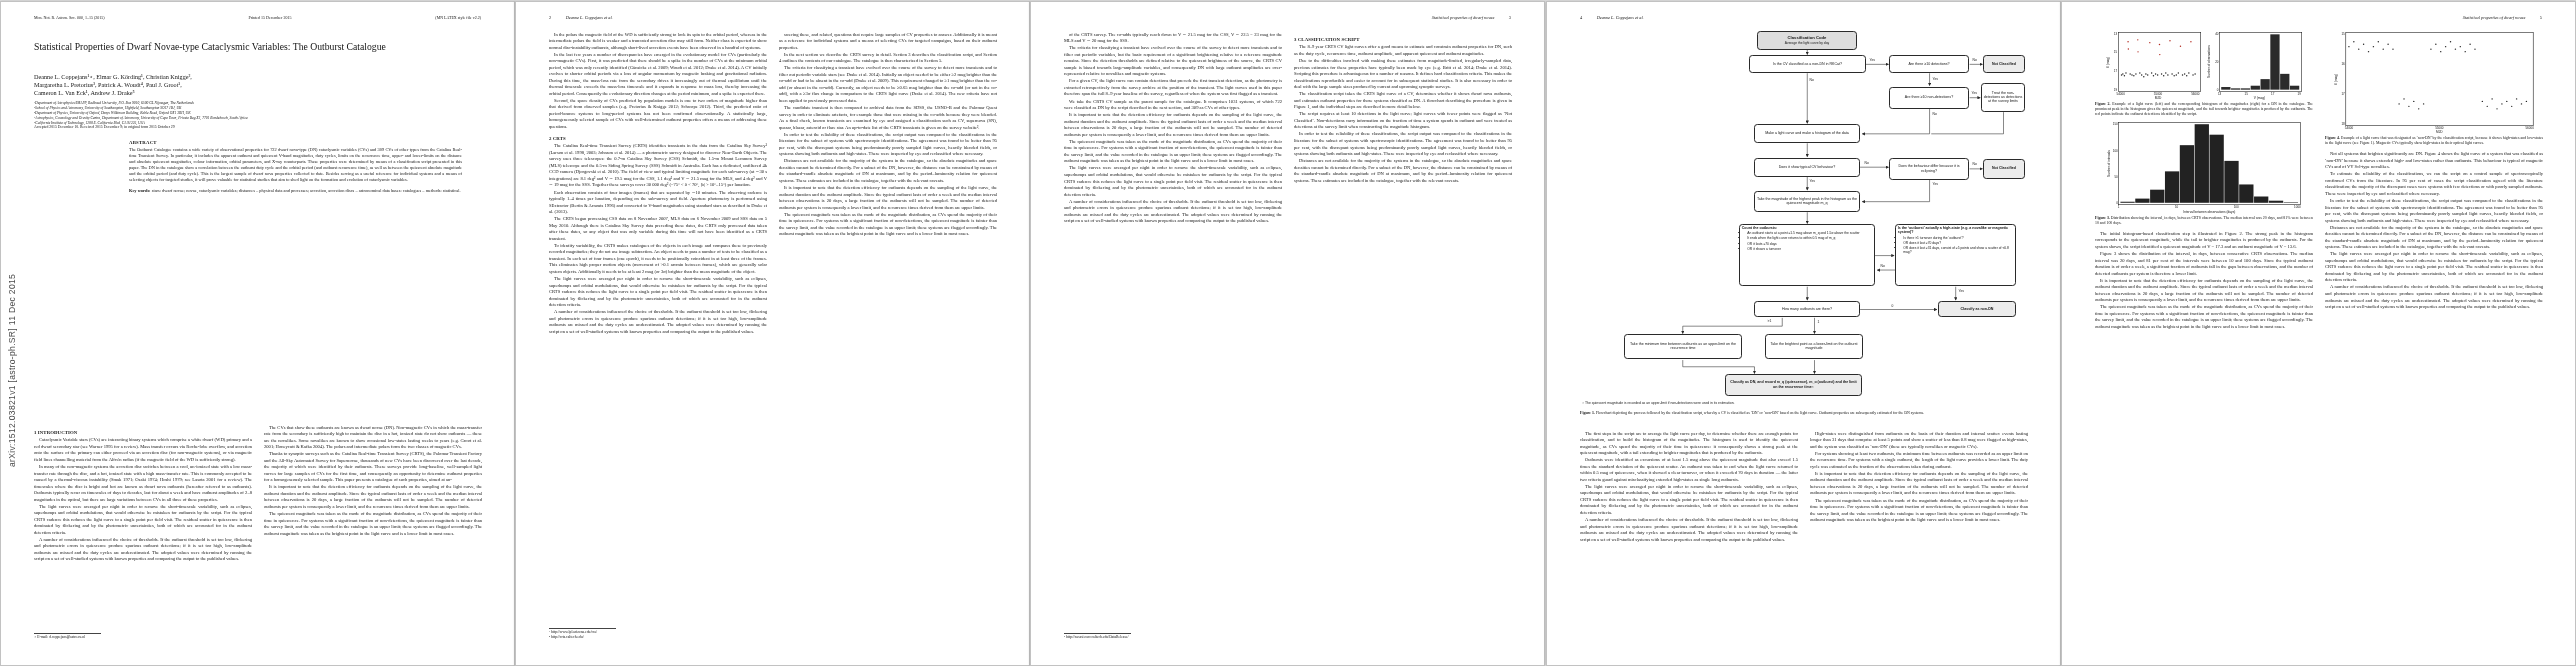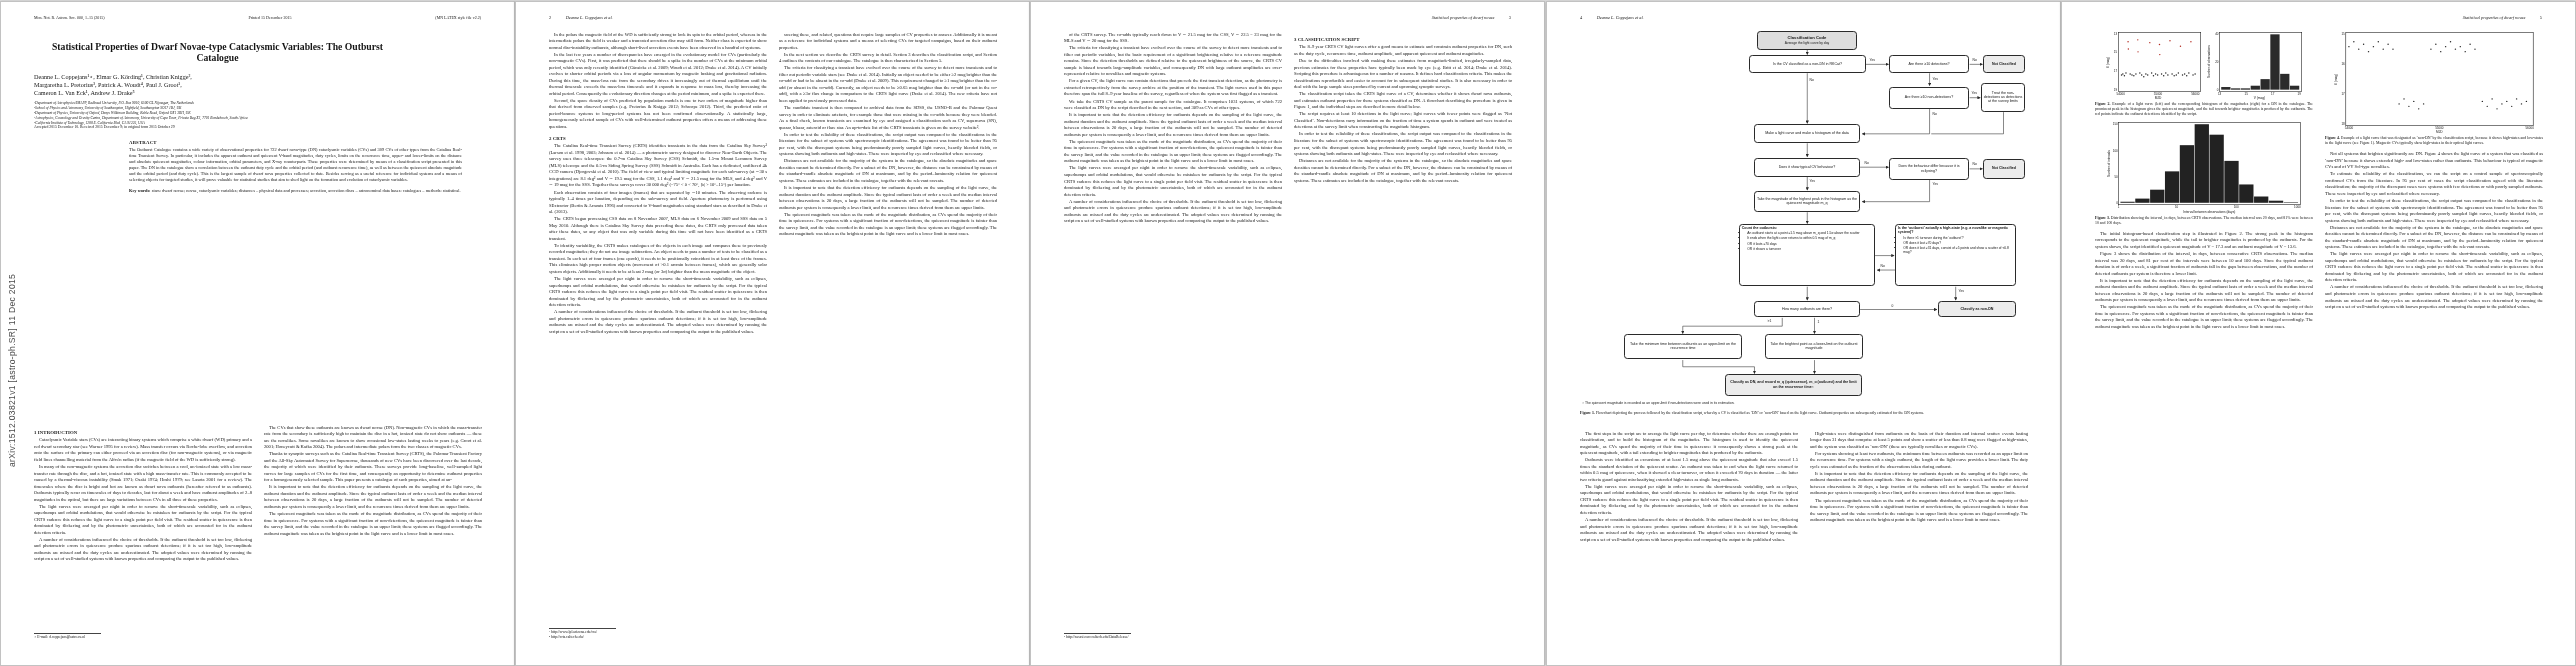--- a/index.html
+++ b/index.html
@@ -10,21 +10,21 @@
 
   .runhead{position:absolute;top:13.3px;left:33px;right:33px;font-size:4.3px;display:flex;}
   .runhead .rh-title{font-style:italic;}
   .runhead.even{justify-content:flex-start;gap:14.5px;}
   .runhead.odd{justify-content:flex-end;gap:14.5px;}
   .runhead.first{justify-content:space-between;font-size:4px;}
 
   
   .arxiv-stamp{position:absolute;top:465px;left:5.6px;transform:rotate(-90deg);transform-origin:0 0;white-space:nowrap;
     font-family:"Liberation Sans","DejaVu Sans",sans-serif;font-size:8.6px;color:#4a4a4a;letter-spacing:0.3px;}
-  .paper-title{position:absolute;top:39px;left:33px;width:367px;font-size:9.7px;font-weight:bold;line-height:1.22;text-align:center;}
+  .paper-title{position:absolute;top:39px;left:33px;width:367px;font-size:9.7px;font-weight:normal;line-height:1.22;}
   .authors{position:absolute;top:71px;left:33px;width:389px;font-size:6.2px;line-height:1.32;}
   .authors p{margin:0;}
   .affils{position:absolute;top:99px;left:33px;width:411px;font-size:3.6px;font-style:italic;line-height:1.45;}
   .affils p{margin:0;text-indent:0;}
   .dateline{position:absolute;top:123px;left:33px;font-size:3.8px;}
   .abstract{position:absolute;top:138px;left:128px;width:333px;}
   .abstract h4{margin:0 0 2.8px 0;font-size:4.8px;letter-spacing:0.2px;}
   .abstract .abs-text{font-size:4.4px;line-height:1.33;text-align:justify;margin:0;}
   .kw{margin:5.6px 0 0 0;font-size:4.4px;line-height:1.33;text-align:justify;}
   .kw b{font-weight:bold;}

